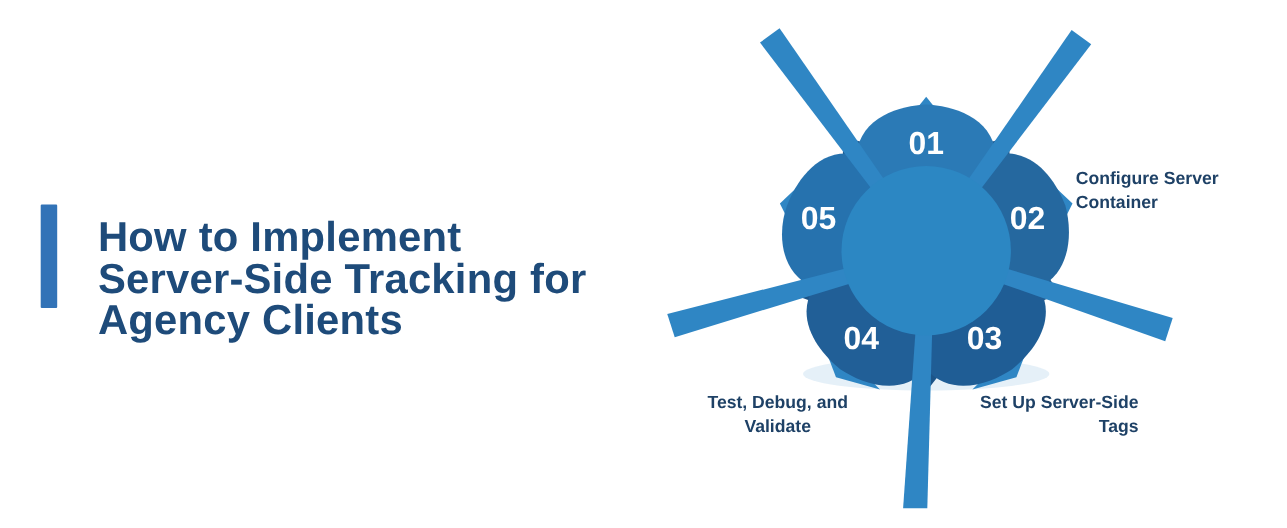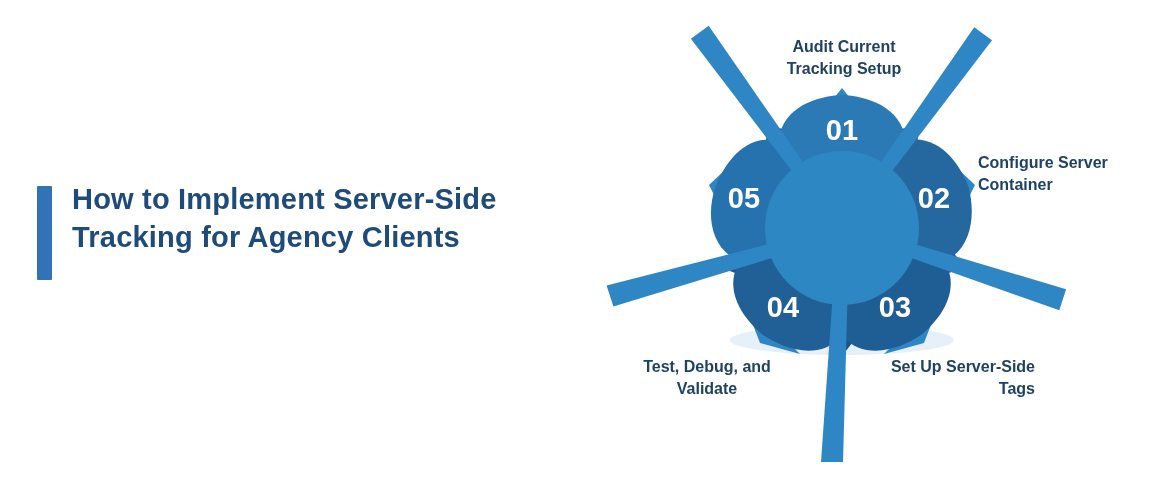--- a/index.html
+++ b/index.html
@@ -10,22 +10,22 @@
     overflow:hidden;
     font-family:"Liberation Sans", sans-serif;
   }
   
   .title-block{position:absolute;left:0;top:0;width:540px;height:480px;}
   .accent-bar{
     position:absolute;left:37px;top:186px;width:15px;height:94px;
     background:#3273b7;border-radius:1px;
   }
   .page-title{
-    position:absolute;left:72px;top:180px;width:460px;margin:0;
-    font-size:29px;line-height:38px;font-weight:bold;
+    position:absolute;left:72px;top:180px;width:460px;margin:17px;
+    font-size:38px;line-height:38px;font-weight:bold;
     color:#1e4b7a;letter-spacing:.2px;
   }
   
   .diagram{position:absolute;left:540px;top:0;width:630px;height:480px;}
   .flower-svg{position:absolute;left:0;top:0;}
   .step-label{
     position:absolute;
     font-size:16px;line-height:22px;font-weight:bold;
     color:#1e4166;
   }
@@ -87,19 +87,18 @@
 
       <circle cx="302" cy="228" r="77" fill="#2c87c3"></circle>
 
       <text class="step-number" x="302" y="140" text-anchor="middle">01</text>
       <text class="step-number" x="394" y="208" text-anchor="middle">02</text>
       <text class="step-number" x="355" y="317" text-anchor="middle">03</text>
       <text class="step-number" x="243" y="317" text-anchor="middle">04</text>
       <text class="step-number" x="204" y="208" text-anchor="middle">05</text>
     </svg>
 
-    <div class="step-label lbl-1">Audit Current Tracking Setup</div>
     <div class="step-label lbl-2">Configure Server Container</div>
     <div class="step-label lbl-3">Set Up Server-Side Tags</div>
     <div class="step-label lbl-4">Test, Debug, and Validate</div>
   </div>
 
 </div>
 
 </body></html>

